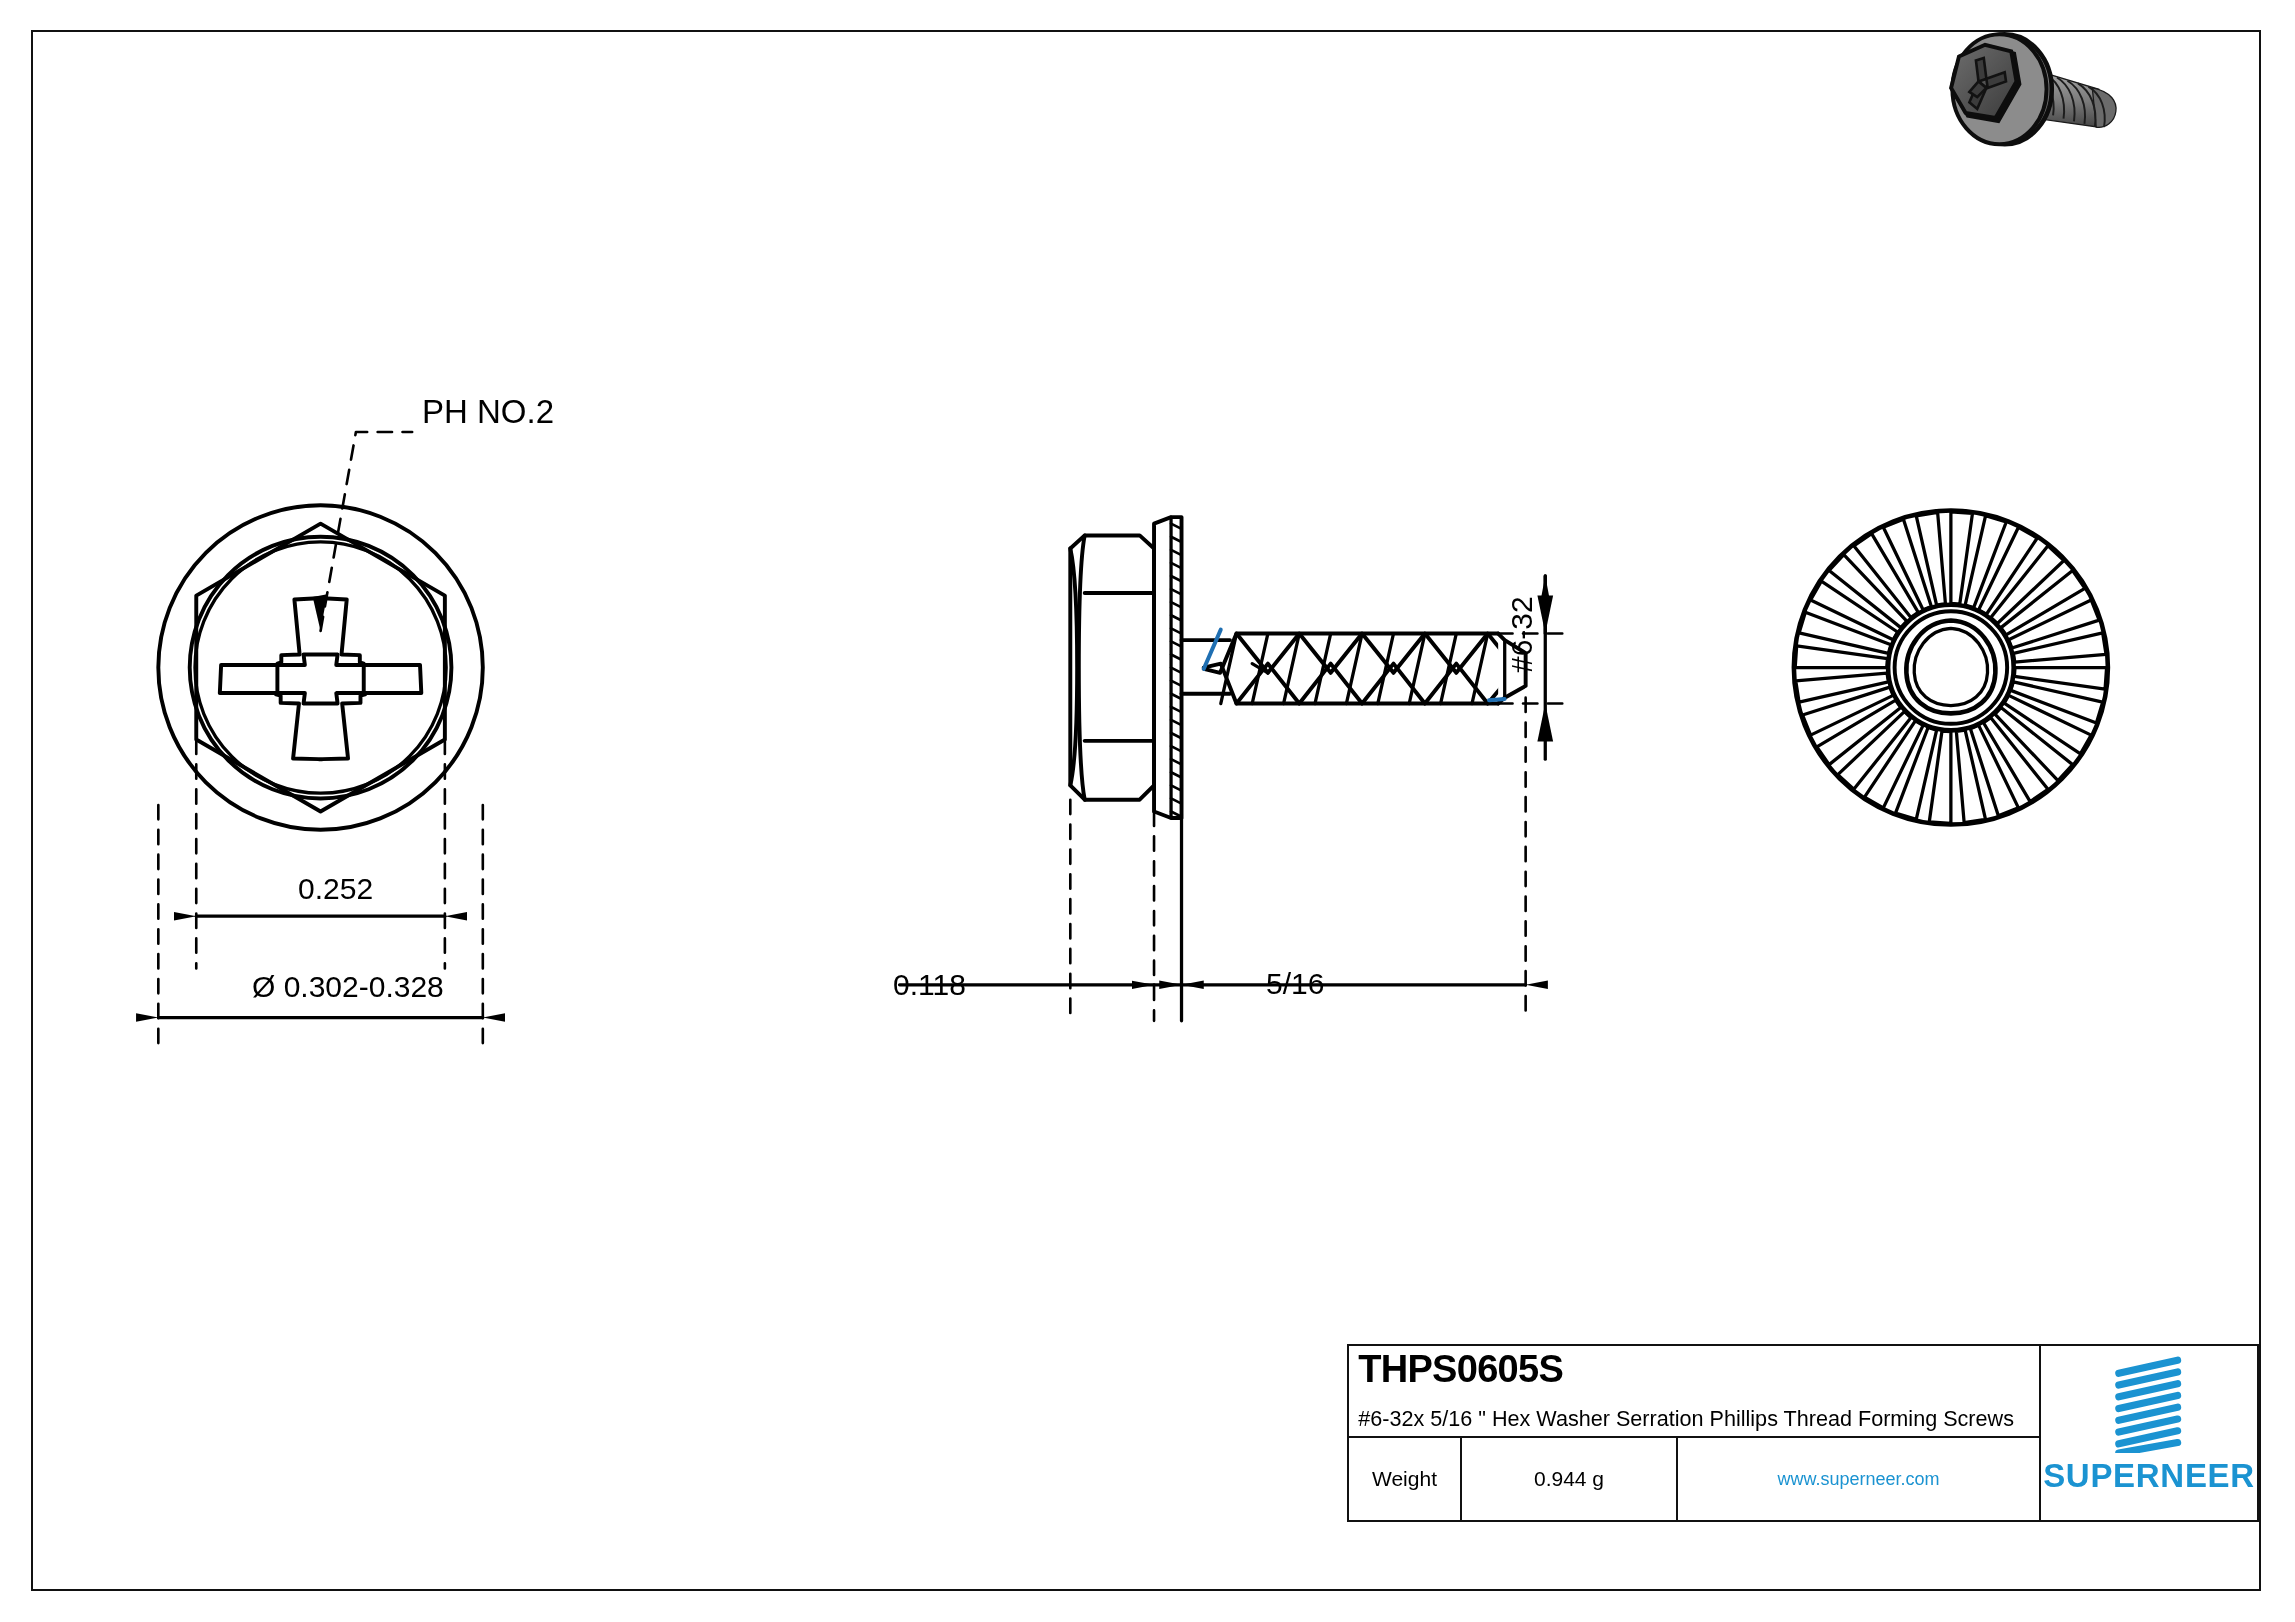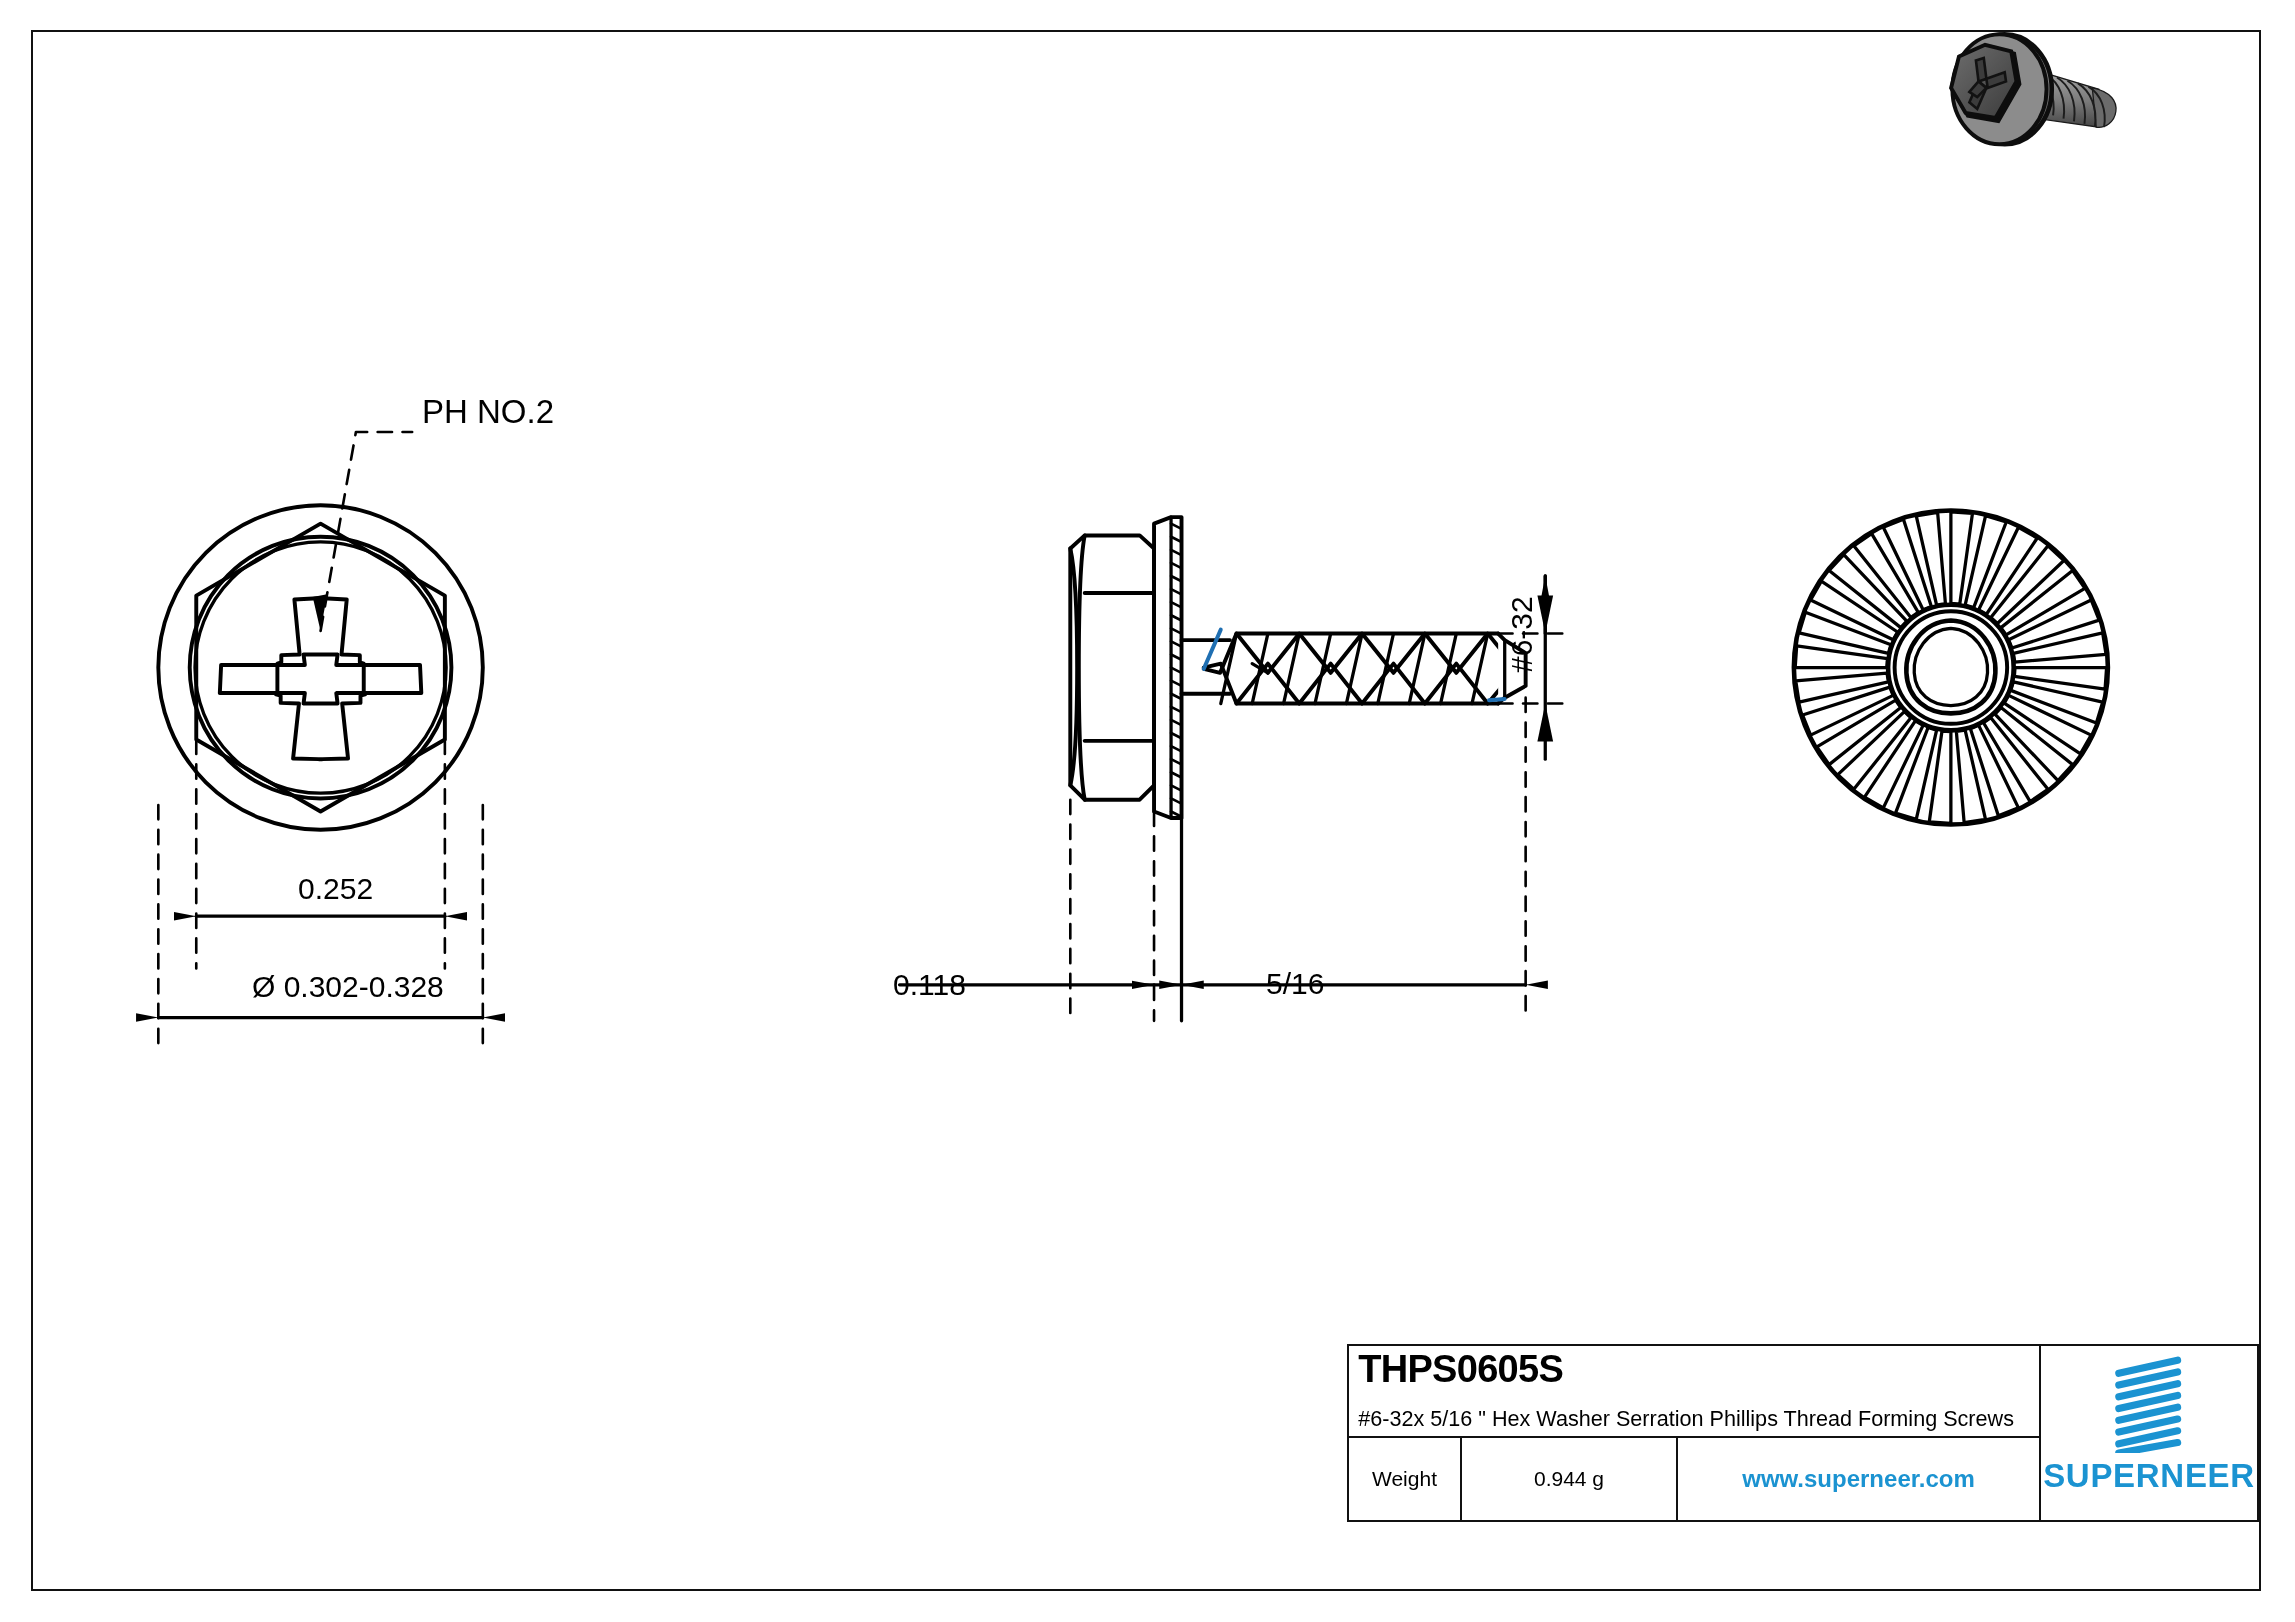--- a/index.html
+++ b/index.html
@@ -35,21 +35,21 @@
   #tb-row2{flex:1;}
   .tb-cell{display:flex;align-items:center;justify-content:center;box-sizing:border-box;
            font-size:21px;white-space:nowrap;overflow:hidden;}
   .tb-cell.bdr{border-right:2px solid #111;}
   .c-material-label{flex:0 0 113px;}
   .c-material-value{flex:0 0 216px;}
   .c-finish-label{flex:0 0 103px;}
   .c-finish-value{flex:1;}
   .c-weight-label{flex:0 0 113px;}
   .c-weight-value{flex:0 0 216px;}
-  .c-url{flex:1;color:#1b93d1;font-size:24px;font-weight:bold;}
+  .c-url{flex:1;color:#1b93d1;font-size:18px;}
 
   
   #logo-mark{width:85px;height:98px;position:relative;margin-top:2.6px;}
   #logo-word{font-size:33px;font-weight:bold;color:#1b93d1;letter-spacing:0.7px;
              margin-top:3.9px;font-family:"Liberation Sans", sans-serif;}
 
   
   #email-line{position:absolute;left:298px;top:1500px;font-size:44px;white-space:nowrap;
               font-family:"Liberation Sans", sans-serif;}
 

